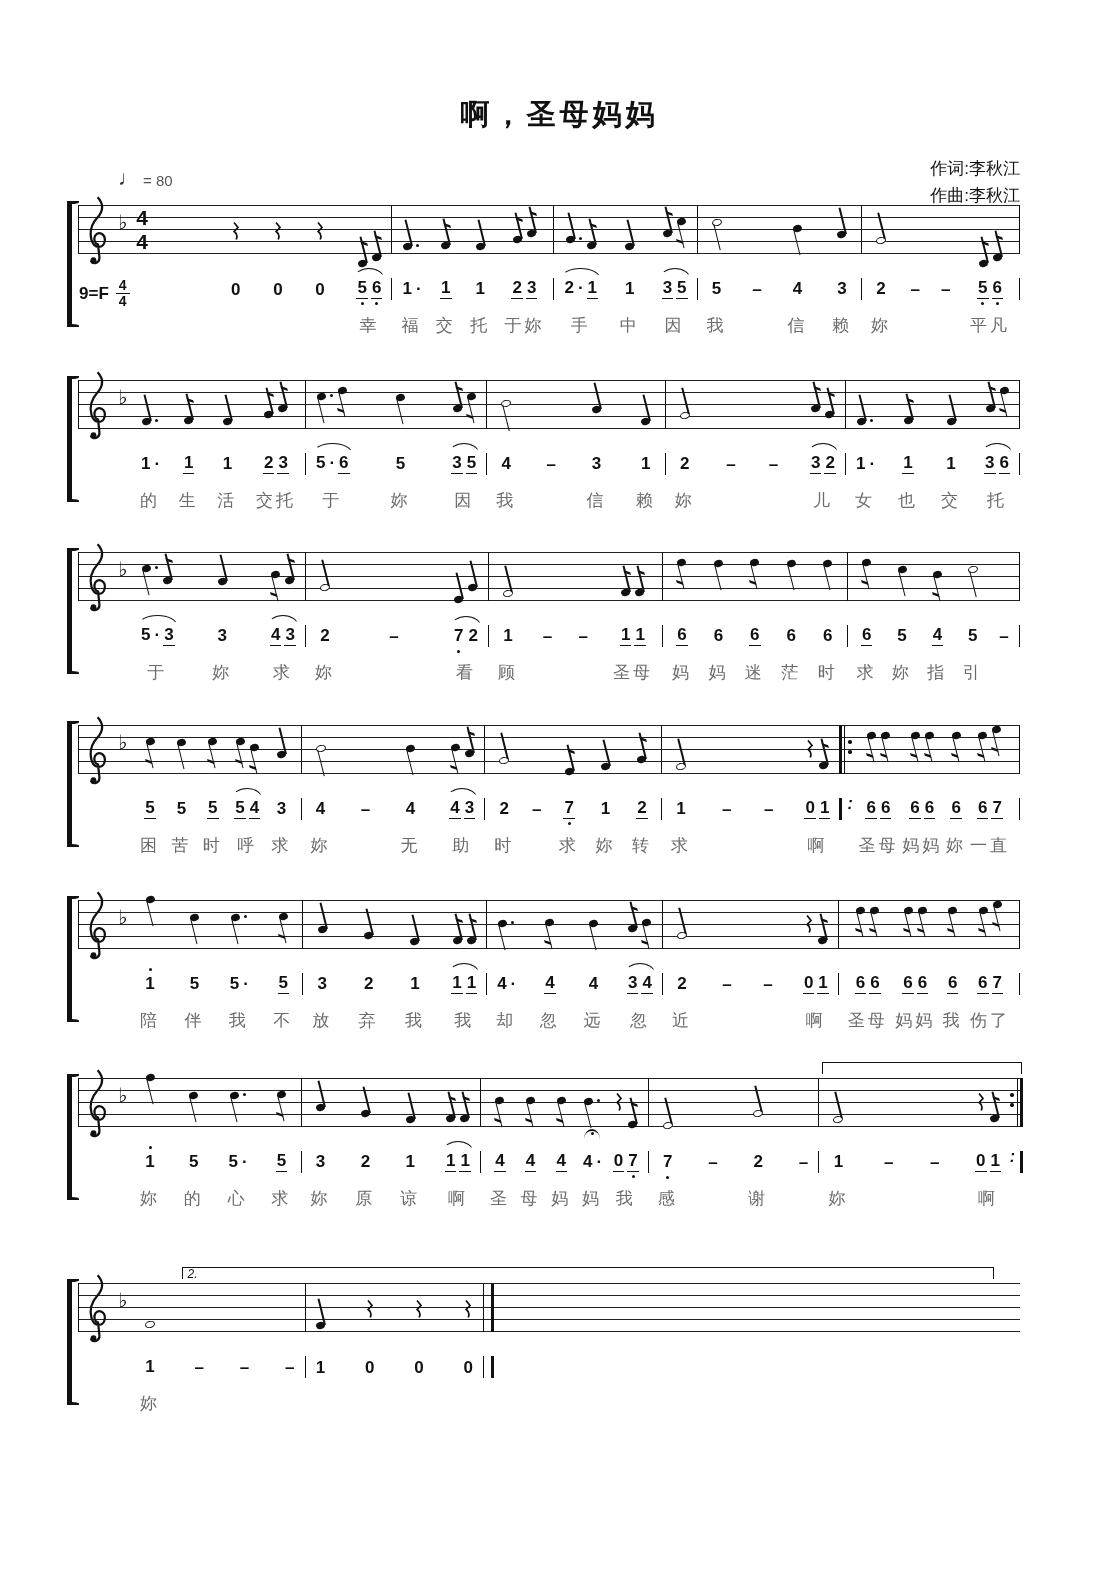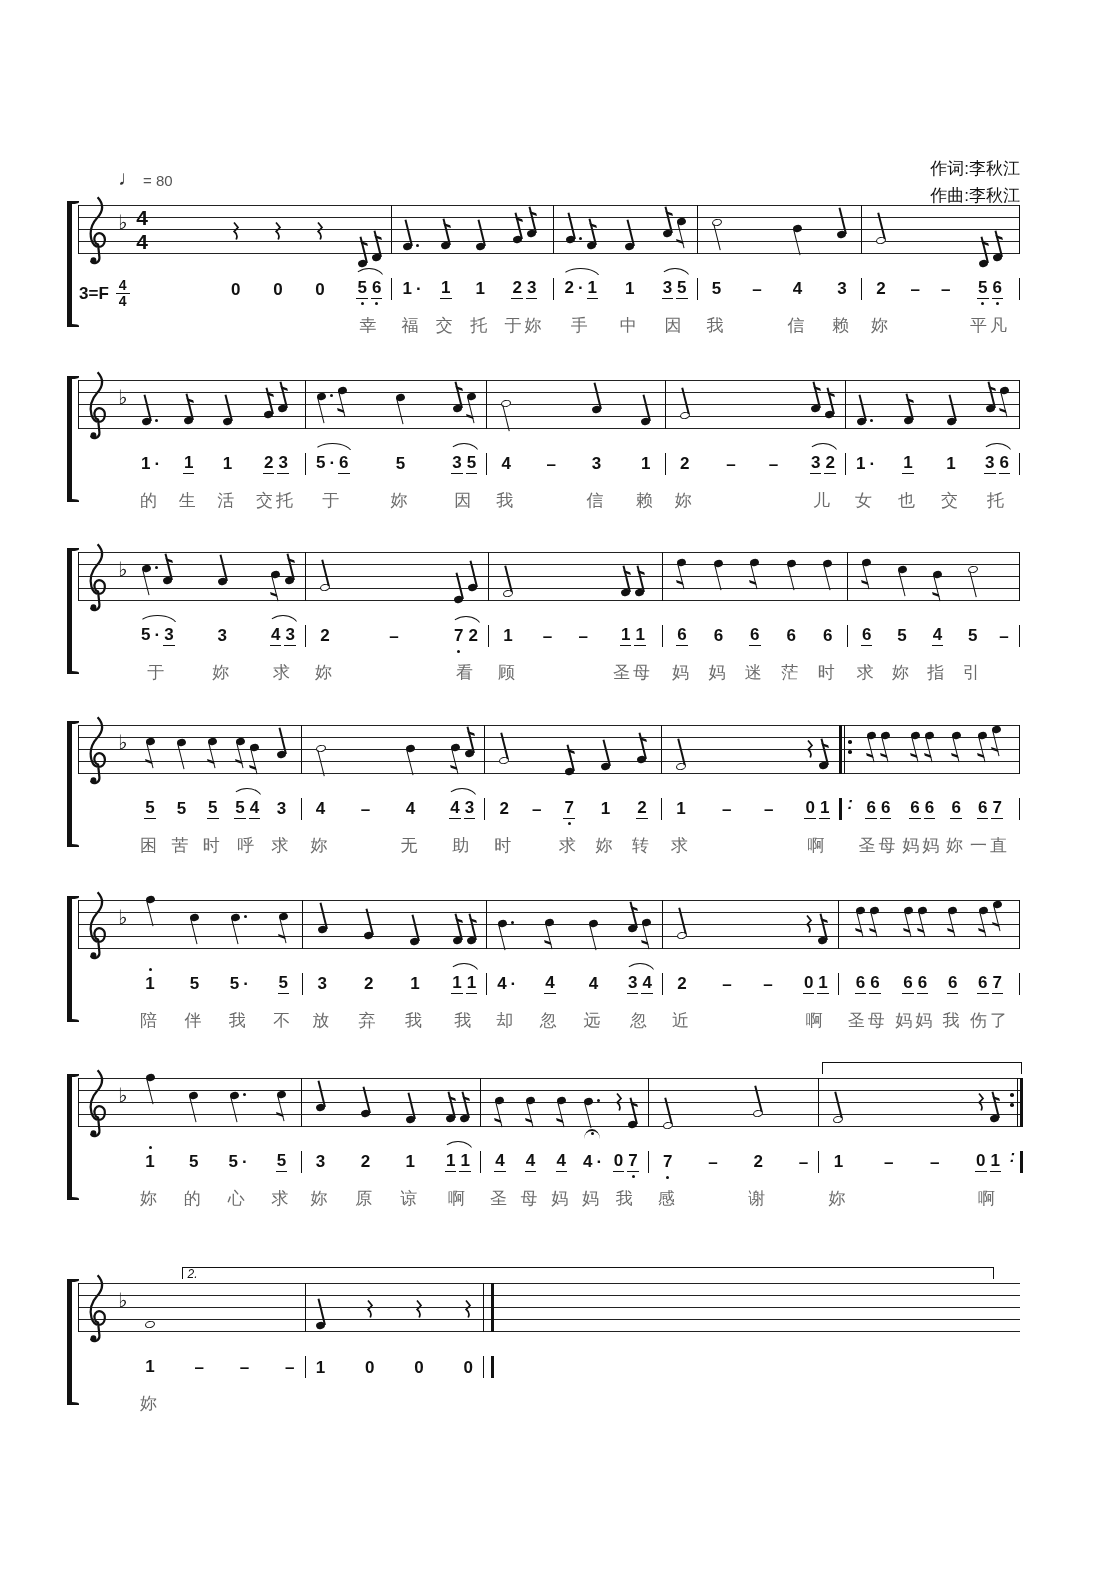--- a/index.html
+++ b/index.html
@@ -79,20 +79,21 @@
   .bar.re .bs::before{content:'';position:absolute;right:2px;top:0;height:100%;border-right:1.2px solid #111;}
   .bar.re .bs::after{content:'';position:absolute;right:6px;top:15px;width:3.5px;height:3.5px;border-radius:50%;background:#111;box-shadow:0 10px 0 #111;}
   .bar.re .bj::before{content:':';position:absolute;right:5px;top:-3px;font-weight:bold;font-size:16px;}
   .bar.fin{width:7px;}
   .bar.fin .bs,.bar.fin .bj{border-left:1.2px solid #111;border-right:3.5px solid #111;}
 </style>
 </head>
 <body>
 
 <div class="page">
+  <div class="title">啊，圣母妈妈</div>
   <div class="credits">
     <div>作词:李秋江</div>
     <div>作曲:李秋江</div>
   </div>
   <div class="tempo">
     <span class="q">♩</span>
     <span class="t">= 80</span>
   </div>
   <div id="score">
       <div class="system" style="top: 205px;">
@@ -102,21 +103,21 @@
         <div class="clef"><svg width="27" height="74" viewBox="0 0 24 66">
             <path d="M13 2 C18.5 8 18.5 14 12.5 20.5 C7.5 26 5.5 32 7.5 40 C9.8 48.5 18.5 48 19.4 41 C20.2 34.8 13.8 31.8 11 36 C9.2 39 10.2 43.2 13.4 44.2 L14.6 55.5 C15 60.8 8.5 62.5 7 58.5" fill="none" stroke="#111" stroke-width="2"></path>
             <circle cx="9.3" cy="58.2" r="2.6" fill="#111"></circle>
           </svg></div>
         <div class="flat">♭</div>
         <div class="tsig">
           <div>4</div>
           <div>4</div>
         </div>
         <div class="prefix">
-          <span>3=F</span>
+          <span>9=F</span>
           <span class="frac">
             <span class="fn">4</span>
             <span>4</span>
           </span>
         </div>
         <div class="measures">
           <div class="headspacer"></div>
           <div class="measure first wide" style="flex-grow: 194;">
             <div class="unit">
               <div class="slot">

